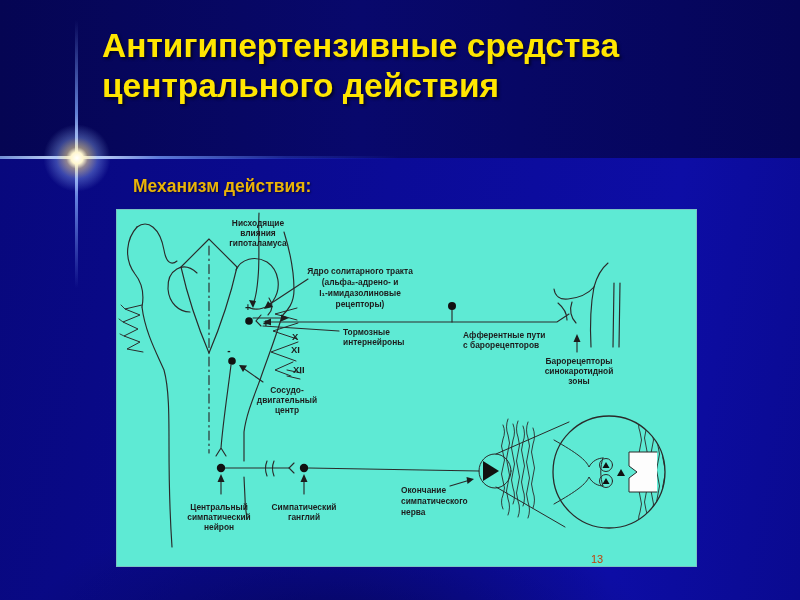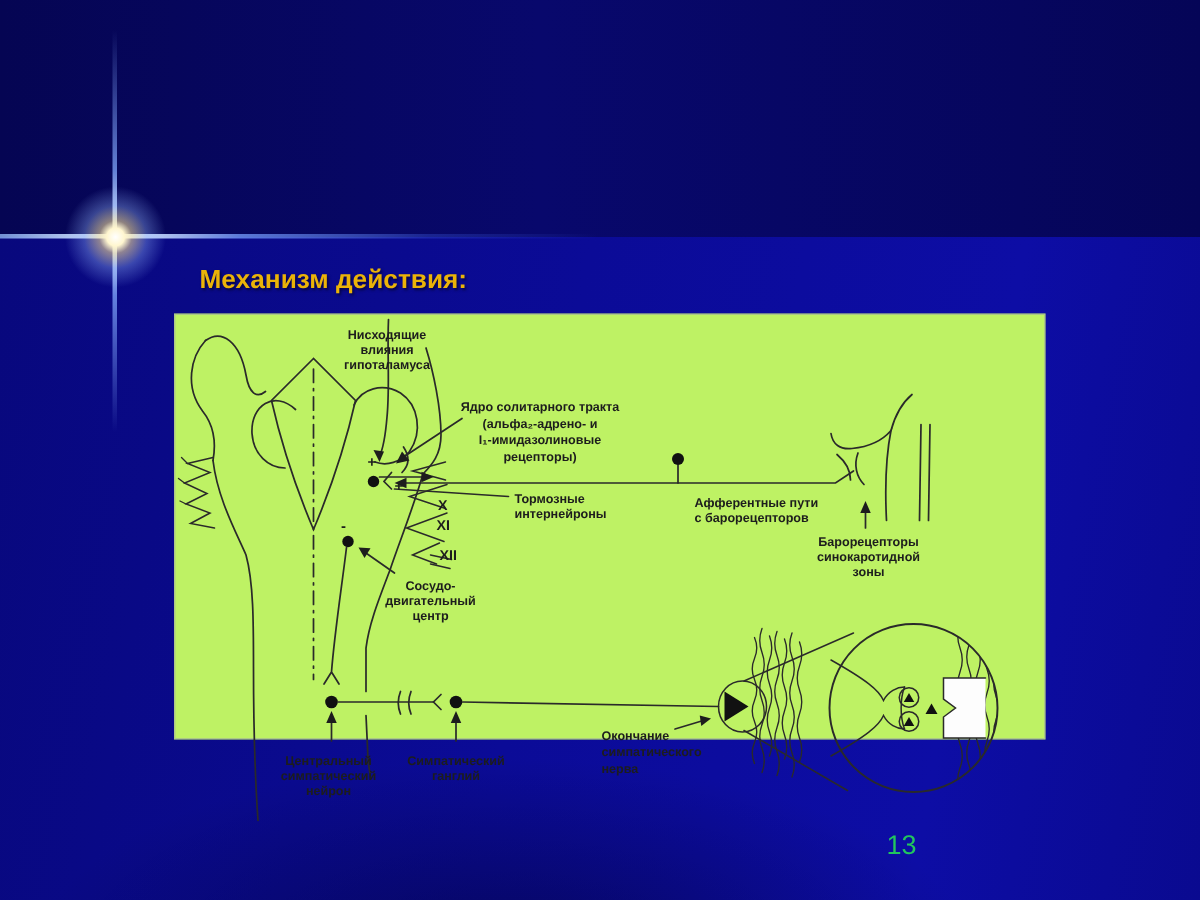--- a/index.html
+++ b/index.html
@@ -35,44 +35,45 @@
     position:absolute;left:102px;top:26px;width:600px;max-width:600px;
     color:#ffe600;font-size:33.5px;font-weight:bold;line-height:1.18;
     text-shadow:2px 2px 3px rgba(0,0,0,.6);
   }
   .subtitle{
     position:absolute;left:133px;top:176px;
     color:#eab308;font-size:17.5px;font-weight:bold;
     text-shadow:1px 1px 2px rgba(0,0,0,.55);
   }
   .panel{
-    position:absolute;left:116px;top:209px;width:581px;height:284px;
-    background:#bef264;border:1px solid rgba(150,150,175,.45);box-sizing:border-box;
+    position:absolute;left:116px;top:209px;width:581px;height:358px;
+    background:#5eead4;border:1px solid rgba(150,150,175,.45);box-sizing:border-box;
   }
   .page-number{
     position:absolute;left:591px;top:553px;
-    color:#22c55e;font-size:18px;font-weight:normal;z-index:5;
+    color:#c2410c;font-size:11px;font-weight:normal;z-index:5;
   }
   svg text{
     font-family:"Liberation Sans",sans-serif;
     font-size:8.4px;font-weight:bold;fill:#1d1d1d;
   }
   svg text.cn{font-size:9.5px;}
   svg text.sign{font-size:10px;}
 </style>
 </head>
 <body>
 
 <div class="slide">
   <div class="band-top"></div>
   <div class="band-main"></div>
   <div class="divider-line"></div>
   <div class="flare-vbeam"></div>
   <div class="flare-core"></div>
 
+  <div class="title">Антигипертензивные средства центрального действия</div>
   <div class="subtitle">Механизм действия:</div>
   <div class="page-number">13</div>
 
   <div class="panel">
     <svg width="579" height="348" viewBox="0 0 579 348">
       <defs>
         <clipPath id="lens">
             <circle cx="492" cy="262" r="56"></circle>
           </clipPath>
       </defs>

